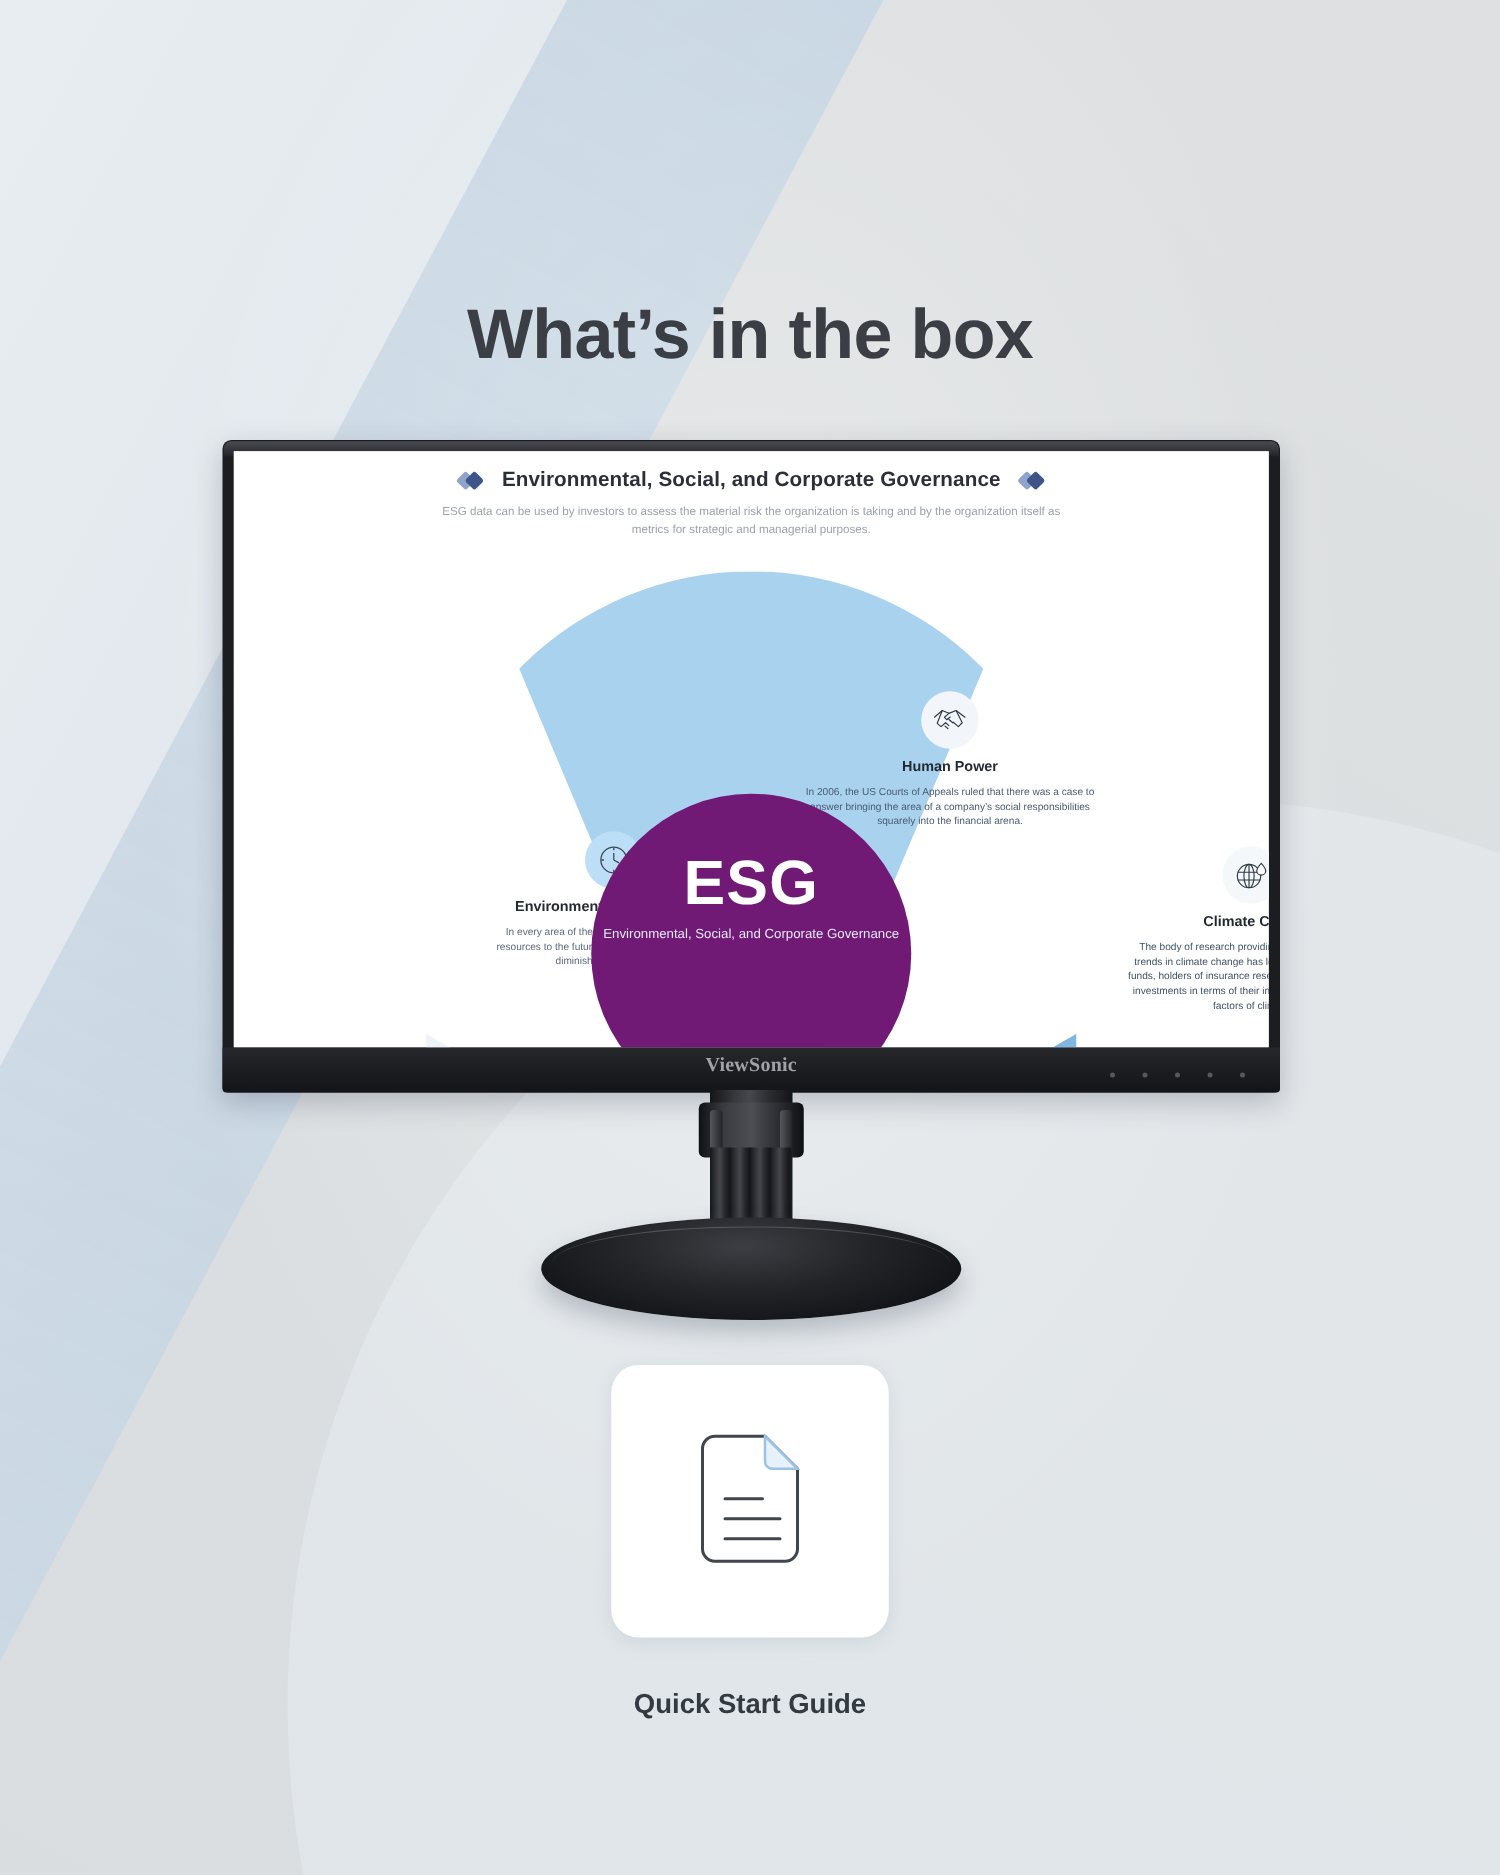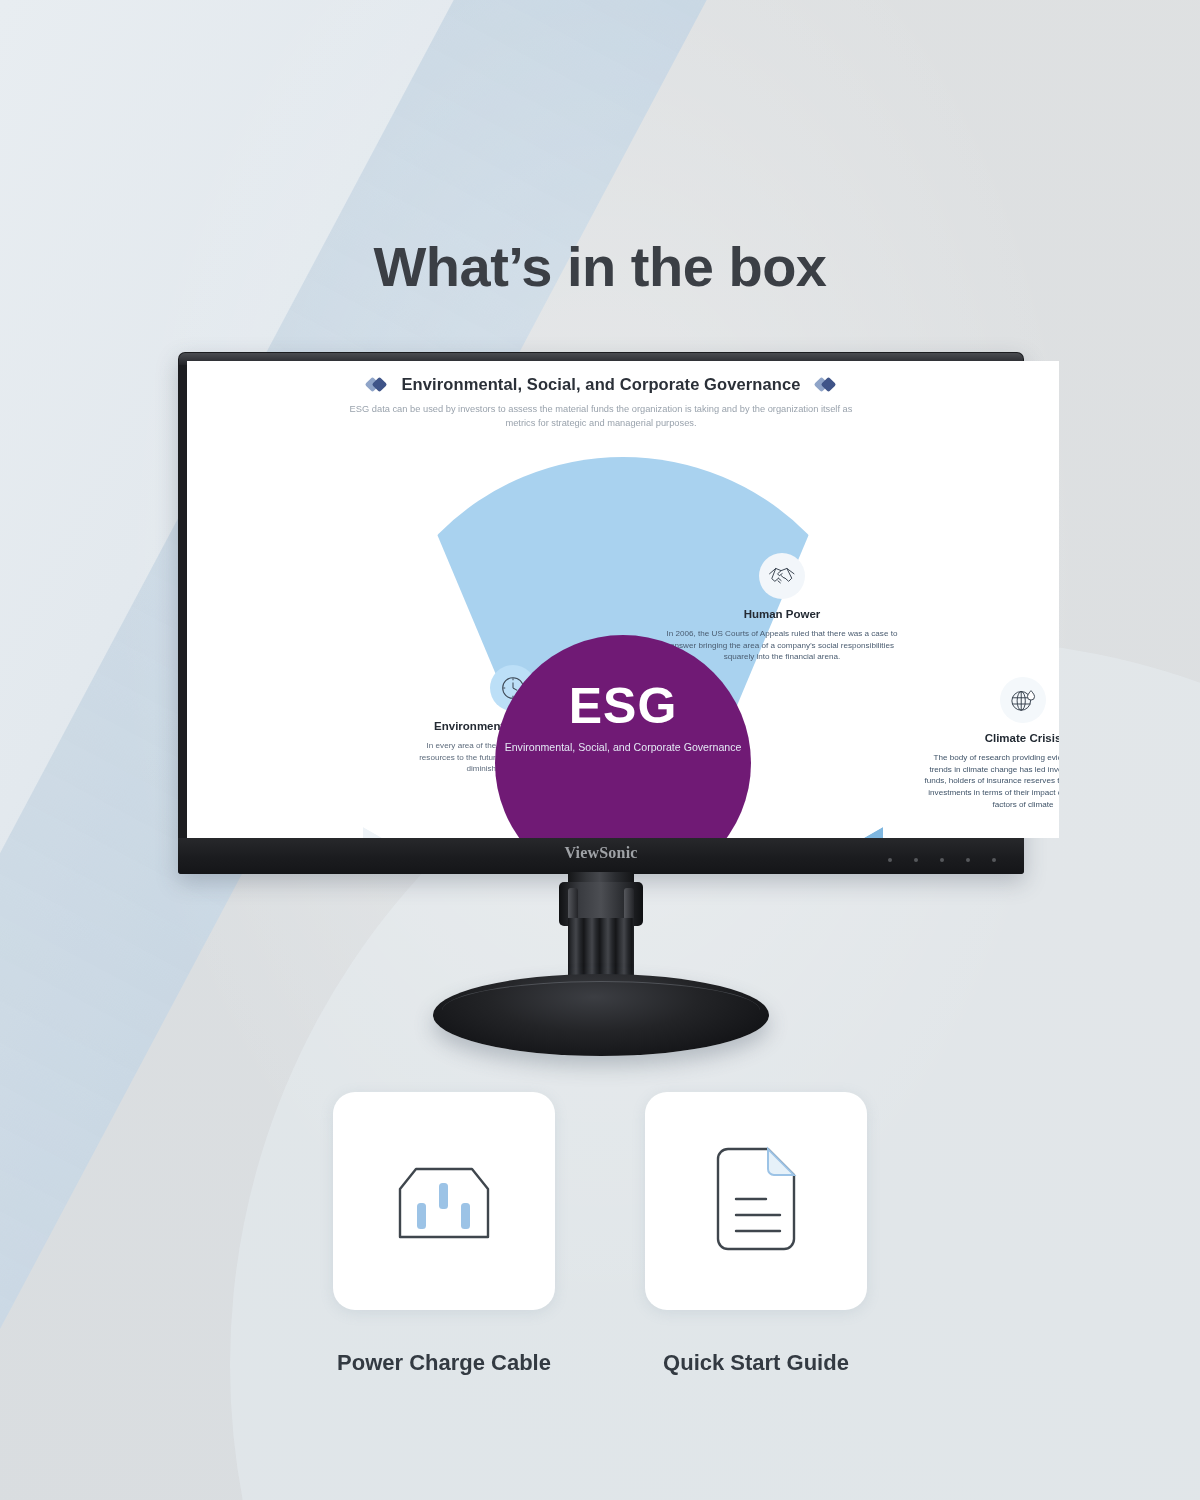--- a/index.html
+++ b/index.html
@@ -49,21 +49,21 @@
     position:absolute;left:0;top:0;width:846px;height:522px;
     background:#1c1d20;border-radius:7px 7px 3px 3px;
     box-shadow:0 8px 22px rgba(60,72,88,.28);
   }
   .panel:before{
     content:"";position:absolute;left:1px;top:1px;right:1px;height:12px;
     background:linear-gradient(180deg,#4a4c51,#232428);border-radius:6px 6px 0 0;
   }
   .screen{
     position:absolute;left:9px;top:9px;width:828px;height:477px;
-    background:#ffffff;overflow:hidden;padding-left:44px;
+    background:#ffffff;overflow:hidden;
   }
   .chin{
     position:absolute;left:0;top:486px;width:846px;height:36px;
     background:linear-gradient(180deg,#27282b 0%,#1b1c1f 55%,#141518 100%);
     border-radius:0 0 4px 4px;
   }
   .brand{
     position:absolute;left:0;top:492px;width:846px;text-align:center;
     font-family:"Liberation Serif","DejaVu Serif",serif;
     font-size:16px;font-weight:bold;color:#9fa2a6;letter-spacing:.2px;
@@ -187,21 +187,21 @@
               <span class="dia">
                   <i class="l"></i>
                   <i class="r"></i>
                 </span>
               <span class="esg-title">Environmental, Social, and Corporate Governance</span>
               <span class="dia">
                   <i class="l"></i>
                   <i class="r"></i>
                 </span>
             </div>
-            <div class="esg-sub">ESG data can be used by investors to assess the material funds the organization is taking and by the organization itself as metrics for strategic and managerial purposes.</div>
+            <div class="esg-sub">ESG data can be used by investors to assess the material risk the organization is taking and by the organization itself as metrics for strategic and managerial purposes.</div>
           </div>
 
           <div class="fan">
             <div class="fan-inner">
               <div class="seg seg-1"></div>
               <div class="seg seg-3"></div>
               <div class="seg seg-2"></div>
 
             </div>
 
@@ -268,33 +268,20 @@
 
     <div class="neck-top"></div>
     <div class="neck-collar"></div>
     <div class="neck-shaft"></div>
     <div class="base"></div>
   </div>
 
   <div class="cards">
     <div class="card-row">
 
-      <div class="card-col">
-        <div class="card">
-          <span>
-            <svg width="120" height="96" viewBox="0 0 120 96" fill="none">
-              <path d="M16 86 L16 38 L32 18 L88 18 L104 38 L104 86 Z" stroke="#3f464d" stroke-width="2.4" stroke-linejoin="round" fill="none"></path>
-              <rect x="55" y="32" width="9" height="26" rx="3.5" fill="#9cc3e6"></rect>
-              <rect x="33" y="52" width="9" height="26" rx="3.5" fill="#9cc3e6"></rect>
-              <rect x="77" y="52" width="9" height="26" rx="3.5" fill="#9cc3e6"></rect>
-            </svg>
-          </span>
-        </div>
-        <div class="card-label">Power Charge Cable</div>
-      </div>
 
 
       <div class="card-col">
         <div class="card">
           <span>
             <svg width="96" height="112" viewBox="0 0 96 112" fill="none">
               <path d="M10 16a10 10 0 0 1 10-10h40 L86 32 v64 a10 10 0 0 1-10 10 H20 a10 10 0 0 1-10-10 Z" stroke="#3f464d" stroke-width="2.4" stroke-linejoin="round" fill="none"></path>
               <path d="M60 6 L86 32 H66 a6 6 0 0 1-6-6 Z" fill="#e6f1f9" stroke="#9cc3e6" stroke-width="2"></path>
               <path d="M28 56 H58 M28 72 H72 M28 88 H72" stroke="#3f464d" stroke-width="2.4" stroke-linecap="round"></path>
             </svg>

